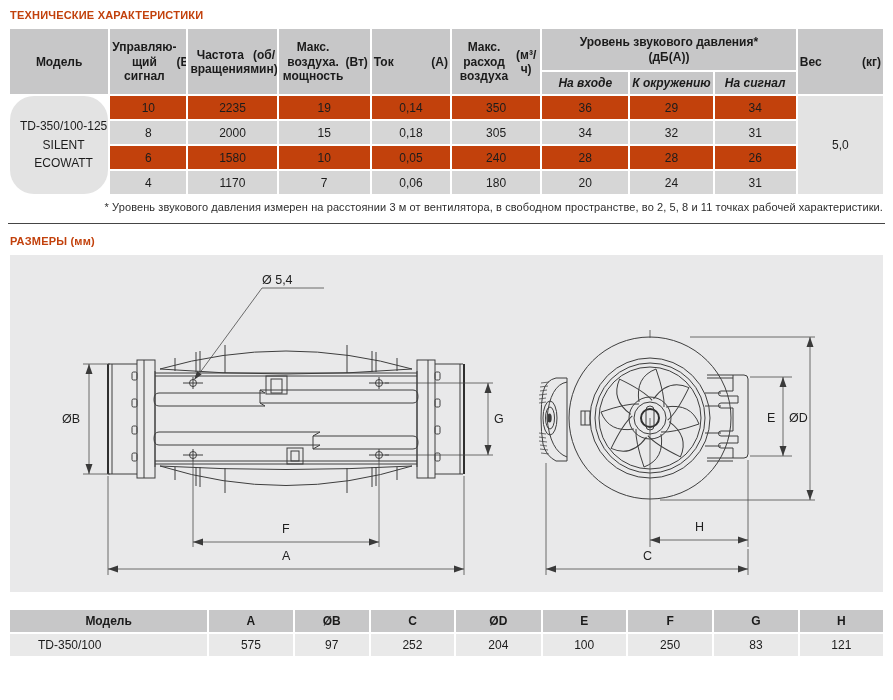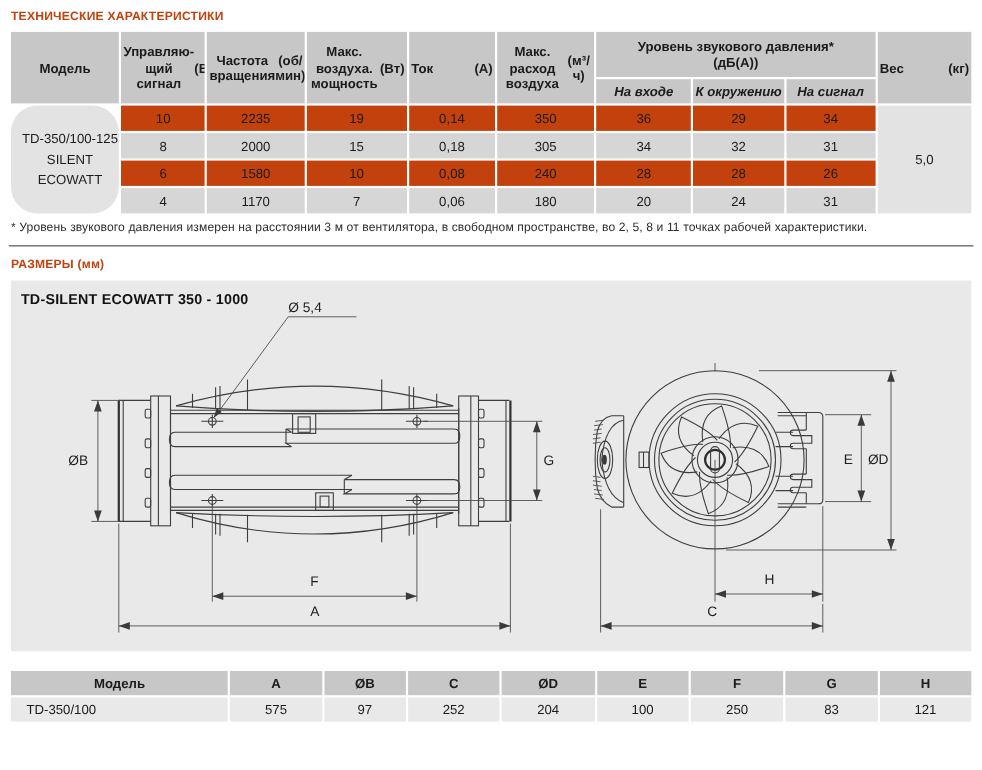--- a/index.html
+++ b/index.html
@@ -13,29 +13,29 @@
   .hcell.center{justify-content:center;}
   .pl{white-space:pre-line;}
   .r-light{background:#c2410c;}
   .r-dark{background:#d6d6d6;}
   .merged{background:#e3e3e3;}
   .model-cell{text-align:center;padding-left:9px;line-height:1.55;font-size:12px;border-radius:24px;}
   .t1 .grp{height:41px;}
   .t1 .sub{height:22px;font-style:italic;}
   .t1 td{height:23px;}
   .t1 th[rowspan]{height:65px;}
-  .footnote{font-size:11px;color:#2d2d2d;margin:5px 0 0 0;letter-spacing:.1px;}
+  .footnote{font-size:11px;color:#2d2d2d;margin:5px 0 0 0;letter-spacing:.1px;text-align:right;}
   .divider{height:0;border-top:1.5px solid #454545;margin:10px -2px 0 -2px;}
   .drawing-box{position:relative;margin-top:8px;width:873px;height:337px;background:#e9e9ea;}
   .drawing-title{position:absolute;left:9px;top:9px;font-size:13px;font-weight:bold;color:#111;letter-spacing:.2px;}
   .drawing-box svg{position:absolute;left:0;top:0;}
   .t2{margin-top:16px;}
   .t2 th{height:22px;}
   .t2 td{height:22px;background:#e9e9e9;}
-  .t2 .model-col{text-align:left;padding-left:14px;}
+  .t2 .model-col{text-align:left;padding-left:28px;}
   svg .ln{stroke:#3e3e3e;stroke-width:1;fill:none;}
   svg .thick{stroke:#2f2f2f;stroke-width:2;fill:none;}
   svg .dim{stroke:#4a4a4a;stroke-width:.8;fill:none;}
   svg .arr{fill:#3a3a3a;stroke:none;}
   svg text{font-family:"Liberation Sans","DejaVu Sans",sans-serif;font-size:12.5px;fill:#1f1f1f;}
 </style>
 </head>
 <body>
 
 <div class="page">
@@ -131,21 +131,21 @@
       <td class="r-dark">0,18</td>
       <td class="r-dark">305</td>
       <td class="r-dark">34</td>
       <td class="r-dark">32</td>
       <td class="r-dark">31</td>
     </tr>
     <tr>
       <td class="r-light">6</td>
       <td class="r-light">1580</td>
       <td class="r-light">10</td>
-      <td class="r-light">0,08</td>
+      <td class="r-light">0,05</td>
       <td class="r-light">240</td>
       <td class="r-light">28</td>
       <td class="r-light">28</td>
       <td class="r-light">26</td>
     </tr>
     <tr>
       <td class="r-dark">4</td>
       <td class="r-dark">1170</td>
       <td class="r-dark">7</td>
       <td class="r-dark">0,06</td>
@@ -157,21 +157,20 @@
   </tbody>
     </table>
 
   <p class="footnote">* Уровень звукового давления измерен на расстоянии 3 м от вентилятора, в свободном пространстве, во 2, 5, 8 и 11 точках рабочей характеристики.</p>
 
   <div class="divider"></div>
 
   <div class="section-title" style="margin-top:11px;">РАЗМЕРЫ (мм)</div>
 
   <div class="drawing-box">
-    <div class="drawing-title">TD-SILENT ECOWATT 350 - 1000</div>
     <svg width="873" height="337" viewBox="0 0 873 337">
 
       <line class="thick" x1="98" y1="109" x2="98" y2="219"></line>
       <line class="ln" x1="102" y1="109" x2="102" y2="219"></line>
       <line class="ln" x1="98" y1="109" x2="127" y2="109"></line>
       <line class="ln" x1="98" y1="219" x2="127" y2="219"></line>
 
       <rect class="ln" x="127" y="105" width="18" height="118"></rect>
       <line class="ln" x1="134" y1="105" x2="134" y2="223"></line>
       <rect class="ln" x="122" y="117" width="5" height="8" rx="1.5"></rect>

